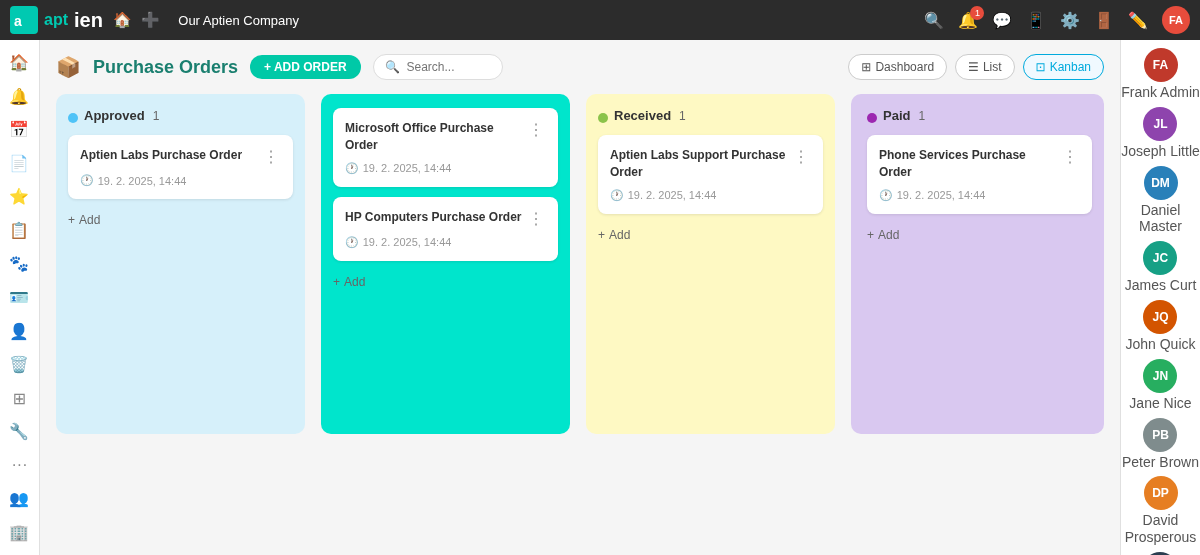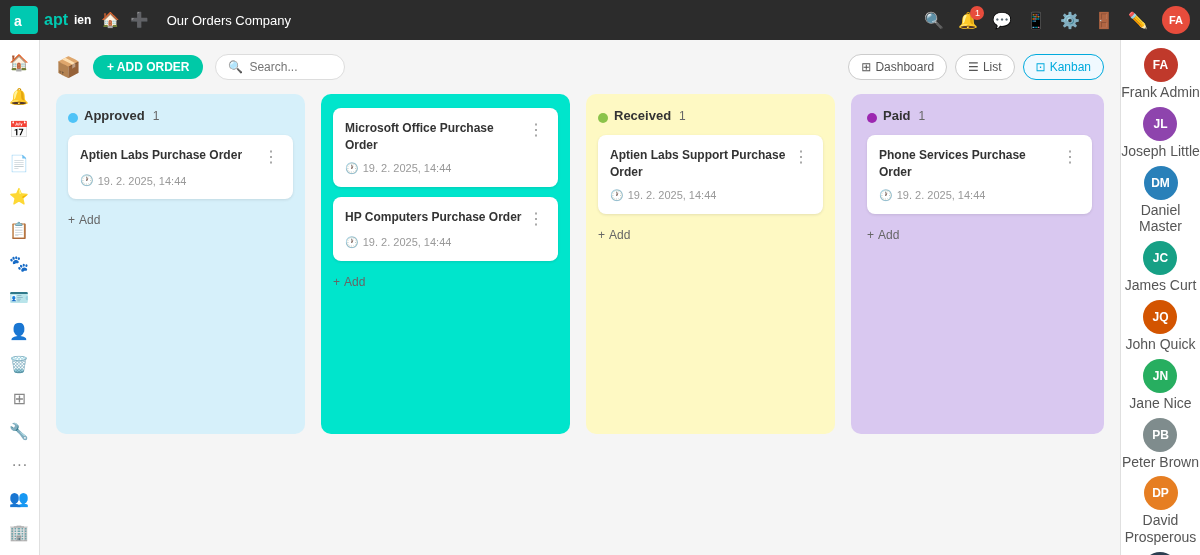--- a/index.html
+++ b/index.html
@@ -180,25 +180,25 @@
 </head>
 <body>
 
 <div id="topbar">
   <div class="logo">
     <svg class="logo-icon" viewBox="0 0 28 28" fill="none">
       <rect width="28" height="28" rx="4" fill="#00c9b1"></rect>
       <text x="4" y="20" fill="white" font-size="14" font-weight="bold">a</text>
     </svg>
     <span style="color:#00c9b1;font-size:16px;font-weight:bold;">apt</span>
-      <span style="color:#fff;font-size:12px;font-weight:bold;">ien</span>
+      <span style="color:#fff;font-size:20px;font-weight:bold;">ien</span>
   </div>
   <span style="color:#ccc;font-size:15px;cursor:pointer;">🏠</span>
   <span style="color:#ccc;font-size:15px;cursor:pointer;">➕</span>
-  <span class="topbar-company">Our Orders Company</span>
+  <span class="topbar-company">Our Aptien Company</span>
   <div class="topbar-spacer"></div>
   <div class="topbar-icons">
     <span class="topbar-icon" style="color:#ccc;font-size:16px;cursor:pointer;">🔍</span>
     <span class="topbar-icon" style="color:#ccc;font-size:16px;cursor:pointer;">
       🔔
       <span class="badge">1</span>
     </span>
     <span class="topbar-icon" style="color:#ccc;font-size:16px;cursor:pointer;">💬</span>
     <span class="topbar-icon" style="color:#ccc;font-size:16px;cursor:pointer;">📱</span>
     <span class="topbar-icon" style="color:#ccc;font-size:16px;cursor:pointer;">⚙️</span>
@@ -266,20 +266,21 @@
     <div class="right-user">
     <div class="avatar-placeholder" style="background:#9b59b6;">AS</div>
 
   </div>
   </div>
 
 <div id="main">
 
   <div class="page-header">
     <span class="page-icon">📦</span>
+    <span class="page-title">Purchase Orders</span>
     <button class="add-order-btn">+ ADD ORDER</button>
     <div class="search-box">
       <span>🔍</span>
       <input type="text" style="border: none; outline: none; font-size: 12px; color: rgb(153, 153, 153); background: transparent; width: 80px;" placeholder="Search...">
     </div>
     <div class="view-toggle">
       <button class="view-btn">
         <span>⊞</span>
         <span>Dashboard</span>
       </button>

